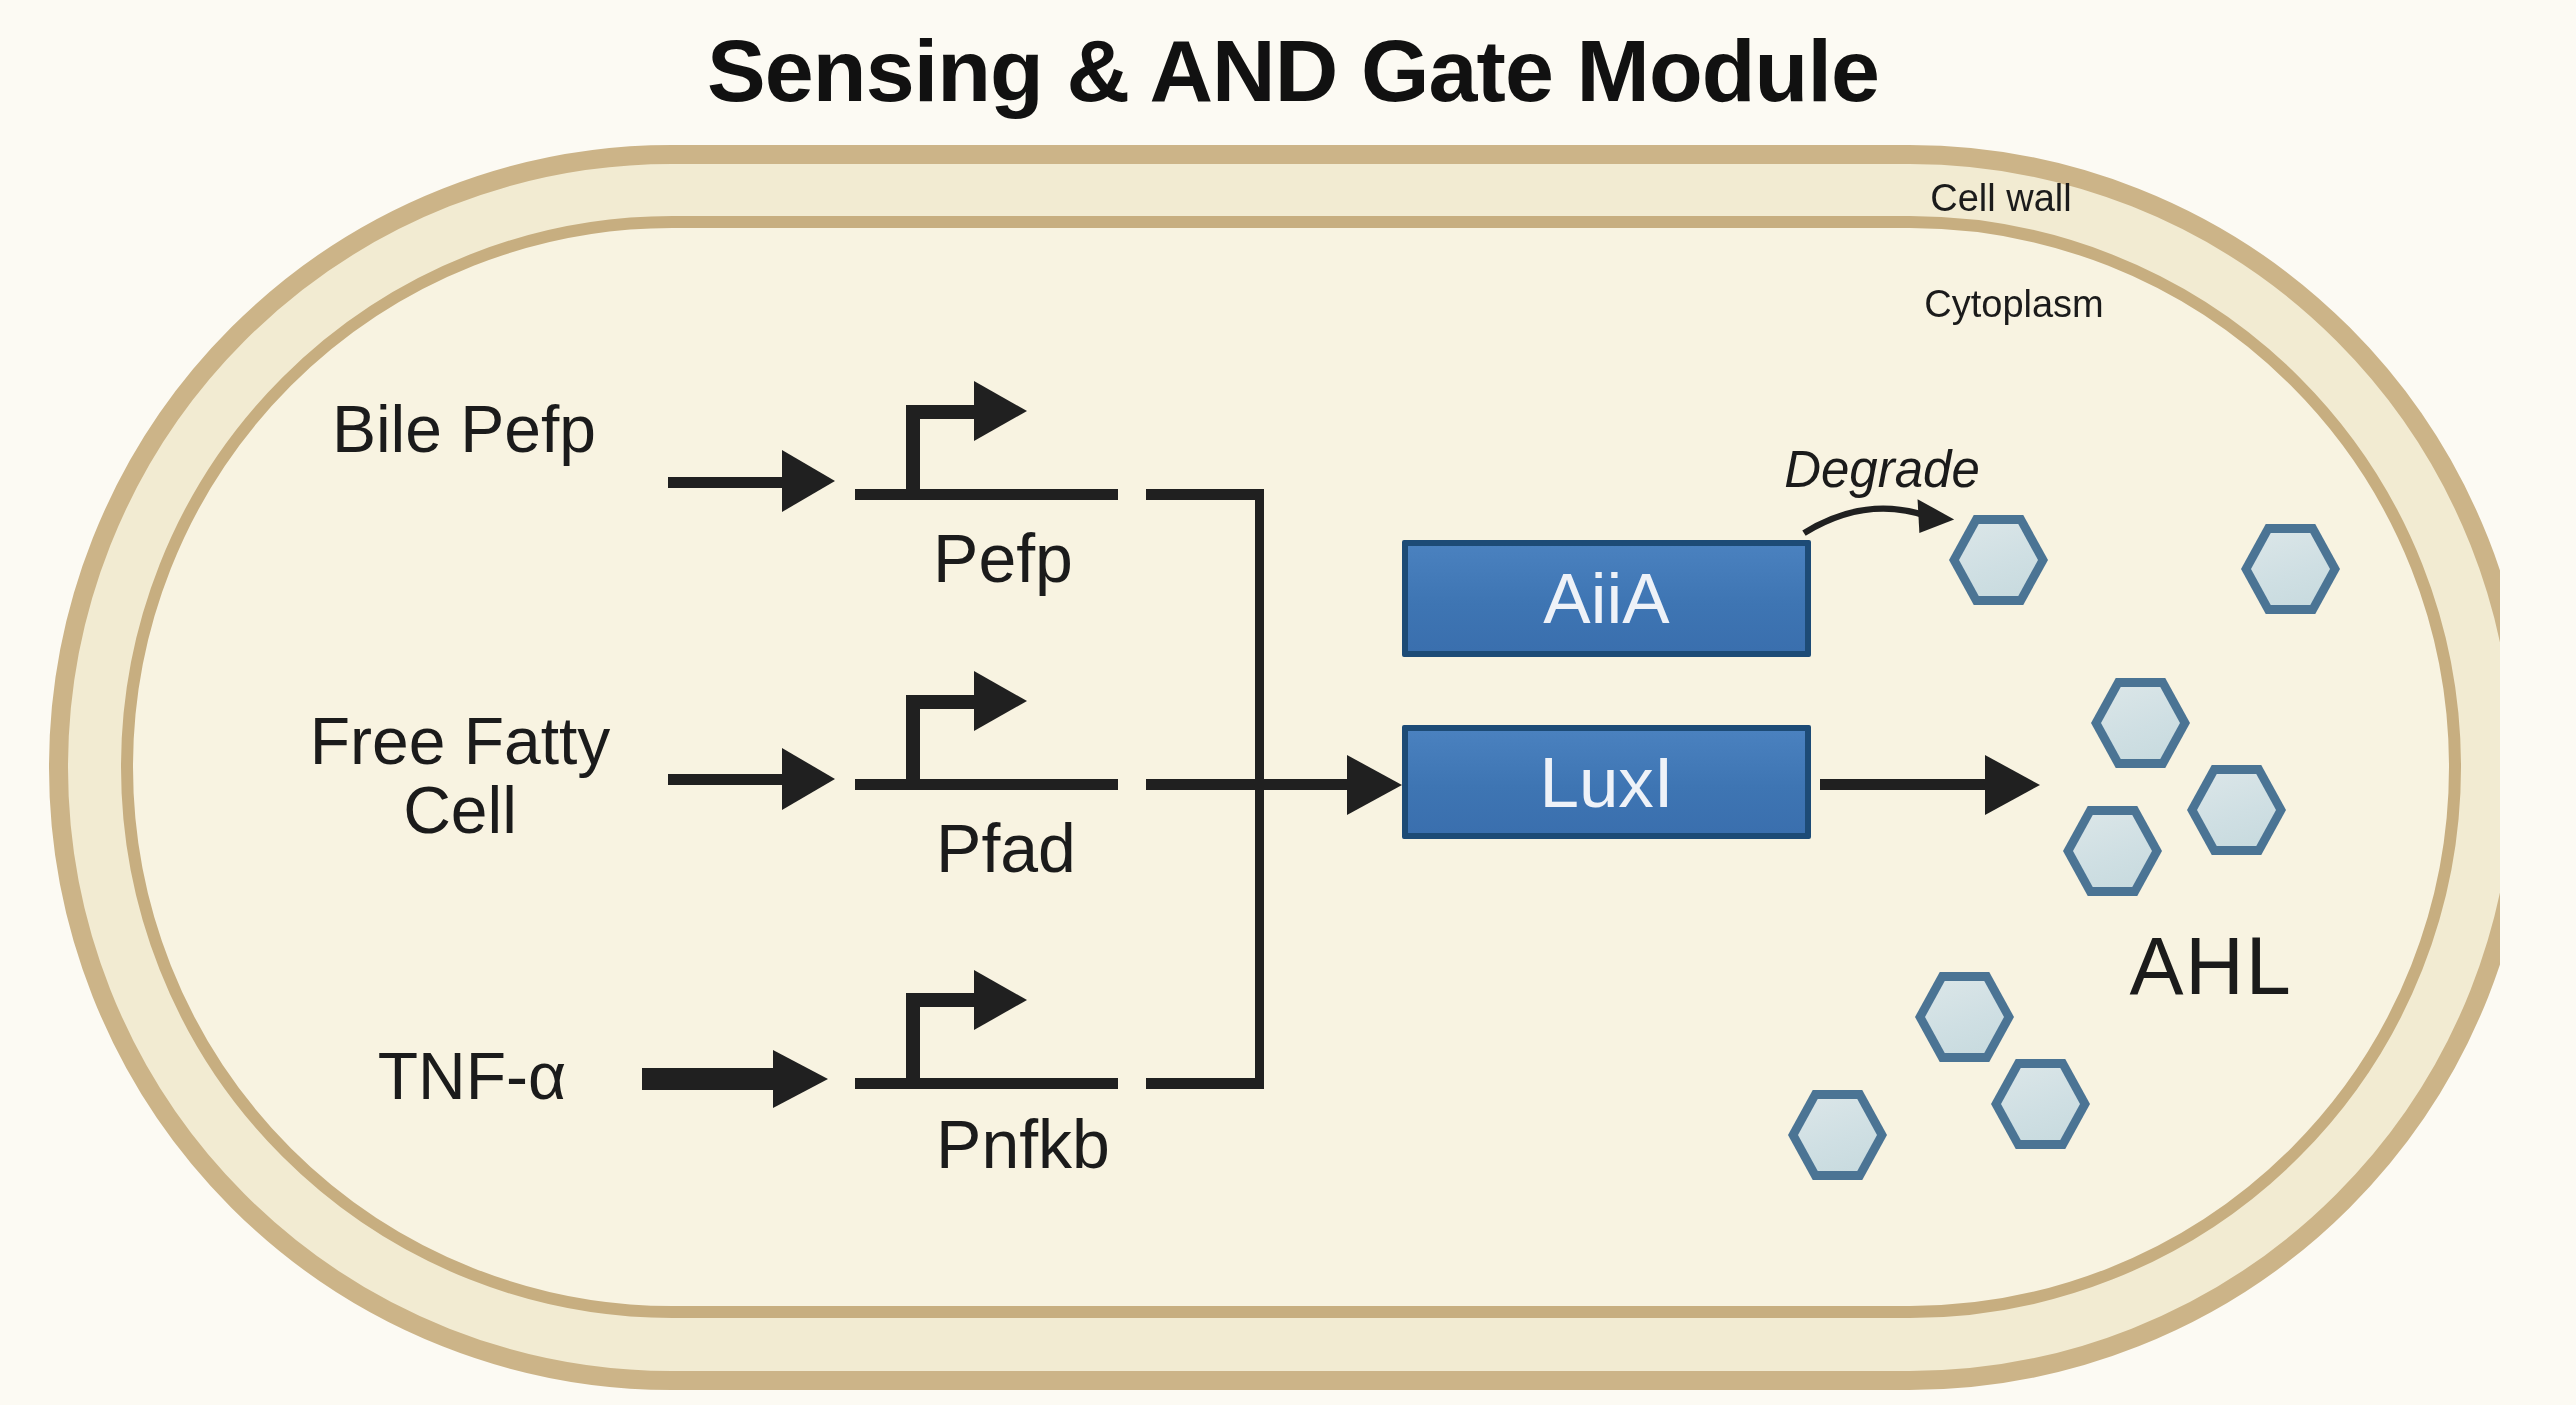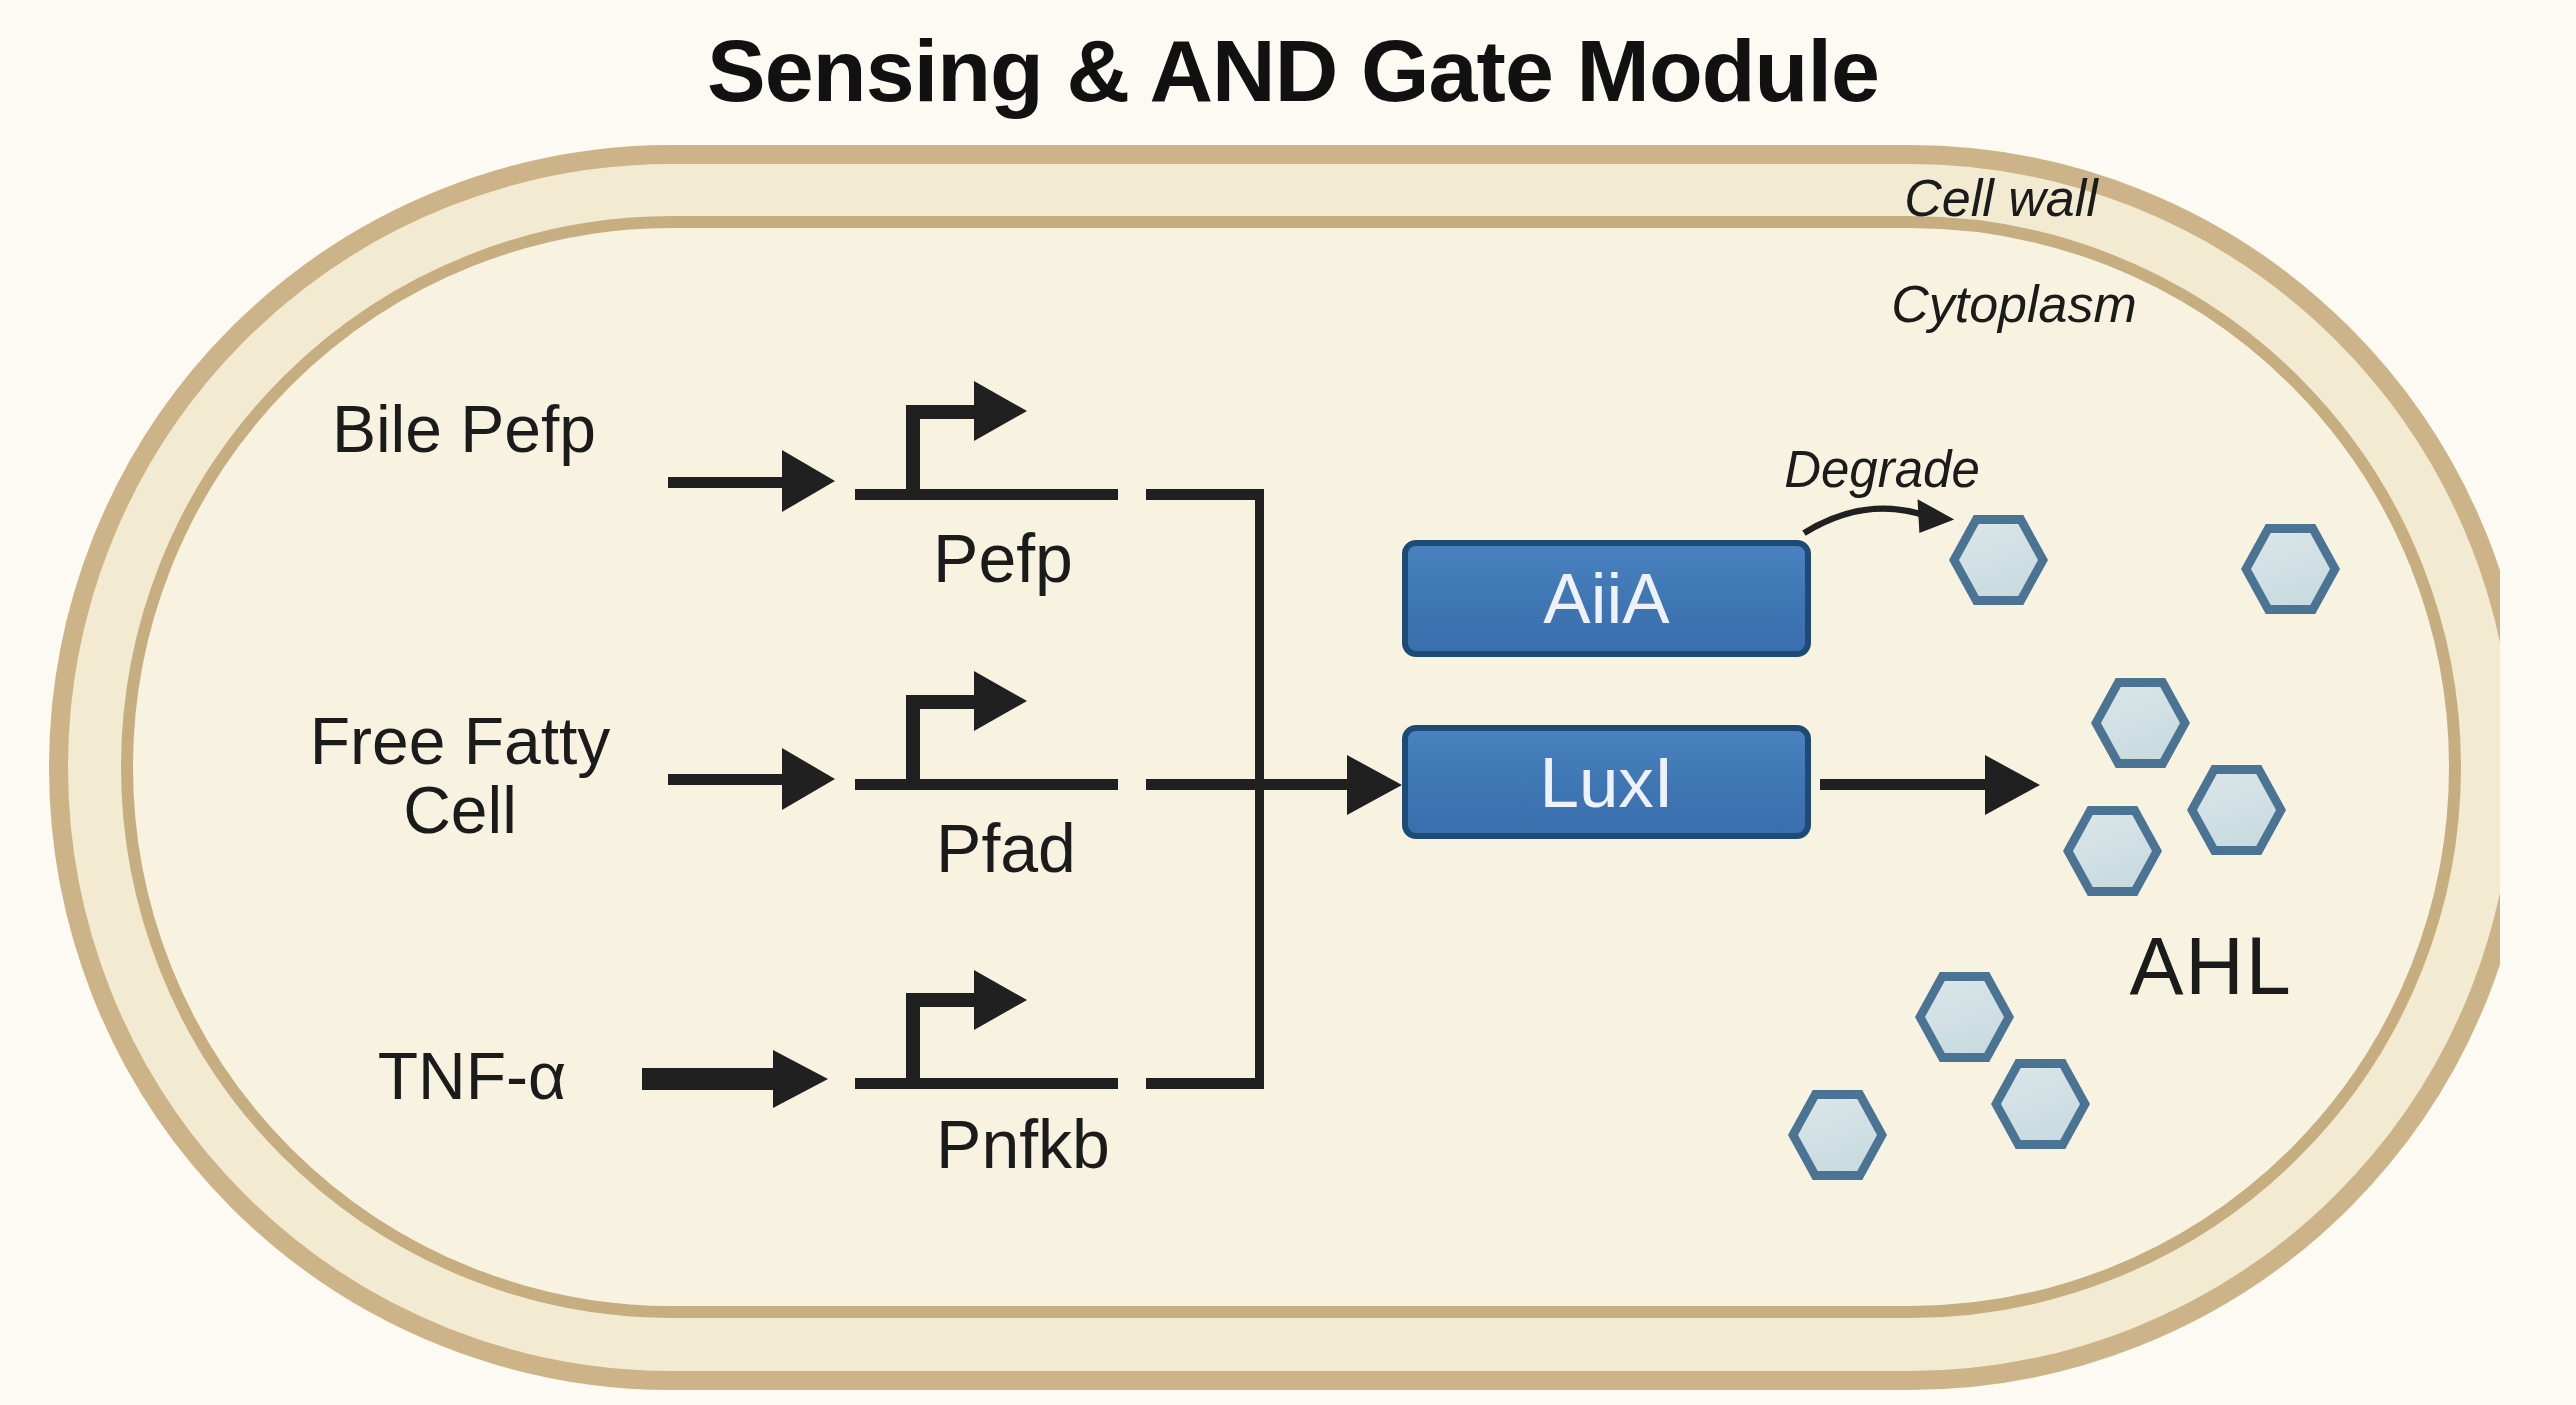--- a/index.html
+++ b/index.html
@@ -16,32 +16,32 @@
   }
   .cell-inner{
     position:absolute;left:121px;top:216px;width:2340px;height:1102px;
     box-sizing:border-box;border:12.8px solid #c7ae80;border-radius:585px;
     background:#f8f3e1;
   }
   
   .lbl{position:absolute;transform:translate(-50%,-50%);white-space:nowrap;line-height:1;}
   .title{font-size:88px;font-weight:bold;letter-spacing:-0.9px;color:#111;}
   .organism{font-size:66px;font-style:italic;}
-  .zone{font-size:52px;font-style:italic;}
+  .zone{font-size:38px;}
   .input-txt{font-size:66px;}
   .prom-txt{font-size:68px;}
   .degrade-txt{font-size:51px;font-style:italic;}
   .ahl-txt{font-size:81px;font-weight:500;letter-spacing:1.8px;}
   
   .ln{position:absolute;background:#202020;}
   .arrR{position:absolute;width:0;height:0;border-style:solid;border-color:transparent;border-left-color:#202020;}
   
   .gene-box{
     position:absolute;box-sizing:border-box;
-    border:6.4px solid #1d4b76;border-radius:14px;
+    border:6.4px solid #1d4b76;border-radius:2px;
     background:linear-gradient(180deg,#4a81bf 0%,#3e75b3 55%,#3a6fae 100%);
     display:flex;align-items:center;justify-content:center;
     font-size:71px;color:#eef2f8;
   }
   
   .hex{position:absolute;width:99px;height:90px;}
   .hex .ho,.hex .hi{clip-path:polygon(25% 0,75% 0,100% 50%,75% 100%,25% 100%,0 50%);}
   .hex .ho{position:absolute;inset:0;background:#4b7494;}
   .hex .hi{position:absolute;left:10px;top:9.1px;right:10px;bottom:9.1px;
     background:linear-gradient(160deg,#dbe6e8 0%,#cfdfe3 55%,#c7dade 100%);}

